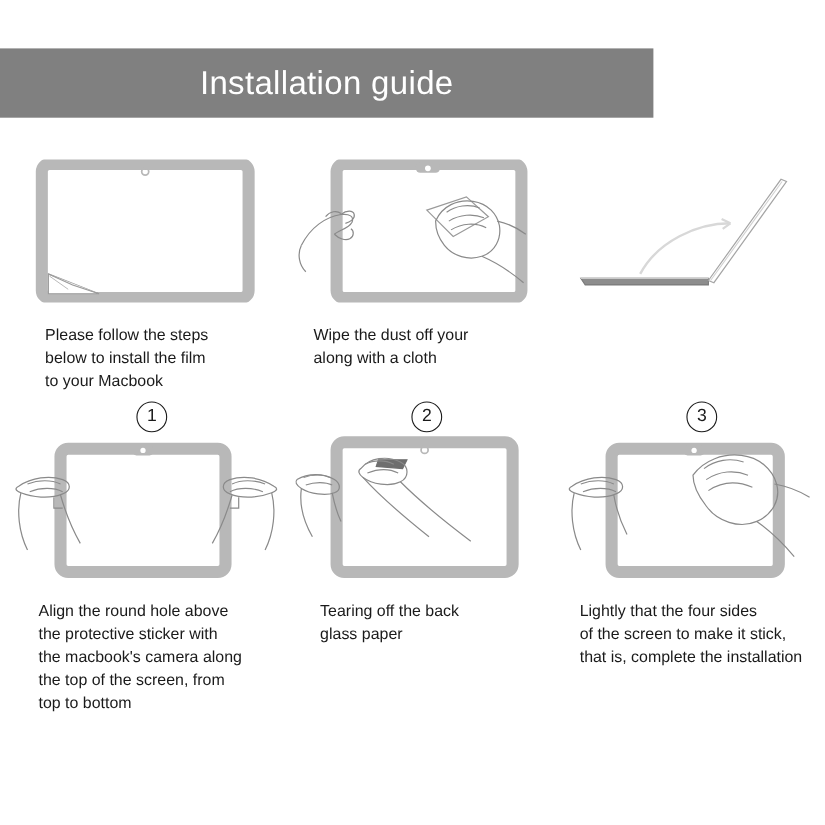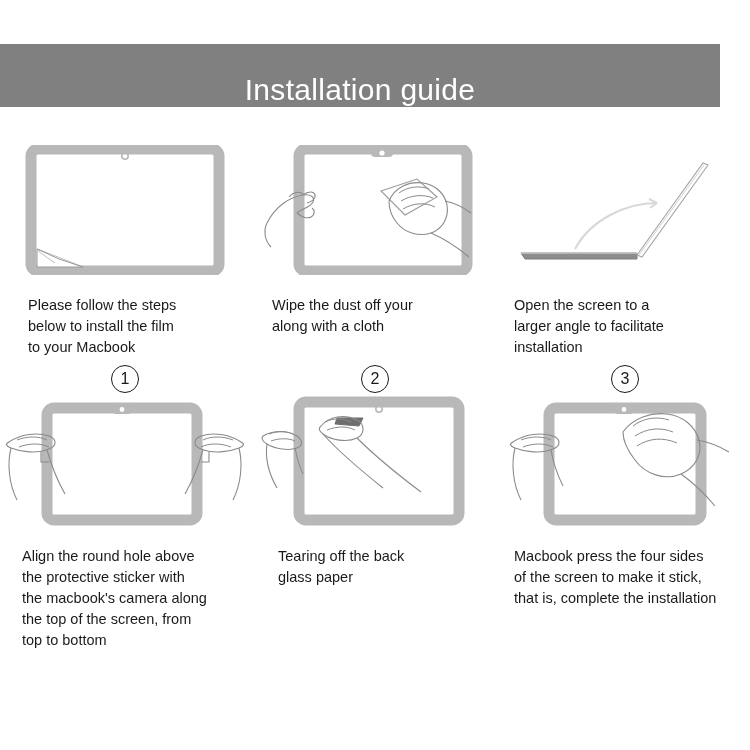--- a/index.html
+++ b/index.html
@@ -14,25 +14,25 @@
     font-family: "Liberation Sans", sans-serif;
     overflow: hidden;
     position: relative;
   }
 
   
   .header-bar {
     position: absolute;
     left: 0;
     top: 44px;
-    width: 720px;
+    width: 594px;
     height: 63px;
     background: #808080;
     display: flex;
-    align-items: flex-end;
+    align-items: center;
     justify-content: center;
   }
   .header-title {
     color: #ffffff;
     font-size: 30px;
     font-weight: 400;
     letter-spacing: 0.3px;
     font-family: "Liberation Sans", sans-serif;
   }
 
@@ -43,20 +43,21 @@
     top: 107px;
     width: 750px;
     display: grid;
     grid-template-columns: 250px 250px 250px;
     grid-template-rows: auto auto;
   }
   .step-cell {
     position: relative;
     box-sizing: border-box;
     padding: 0;
+    margin-left: 13px;
   }
 
   .illus {
     height: 140px;
     position: relative;
     margin-top: 38px;
   }
   .illus svg { display: block; margin: 0 auto; }
 
   .step-caption {
@@ -160,23 +161,20 @@
         <path d="M14 108 L130 108 L130 114 L18 114 Z" fill="#8d8d8d" stroke="#7a7a7a" stroke-width="1"></path>
         <path d="M14 108 L130 108" stroke="#c9c9c9" stroke-width="1.4" fill="none"></path>
 
         <path d="M130 110 L196 18 L201 20 L135 112 Z" fill="#ffffff" stroke="#a5a5a5" stroke-width="1.1"></path>
         <path d="M132 110 L197 20" stroke="#d2d2d2" stroke-width="1" fill="none"></path>
 
         <path d="M68 104 C84 74 120 58 150 58" fill="none" stroke="#d8d8d8" stroke-width="2.2"></path>
         <path d="M150 58 L142 54 M150 58 L143 63" fill="none" stroke="#d8d8d8" stroke-width="2"></path>
       </svg>
     </div>
-    <div class="step-caption">Open the screen to a
-larger angle to facilitate
-installation</div>
     <div class="step-number-wrap">
       <span class="step-number">3</span>
     </div>
   </div>
 
   <div class="step-cell cell-c2 row2">
     <div class="illus">
       <svg width="240" height="130" viewBox="0 0 240 130">
         <rect x="42" y="12" width="150" height="112" rx="7" ry="7" fill="none" stroke="#b8b8b8" stroke-width="11"></rect>
         <rect x="108" y="9" width="18" height="9" rx="3" fill="#b8b8b8"></rect>
@@ -251,19 +249,19 @@
 
         <path d="M116 36 C126 22 144 16 160 18 C176 20 188 30 192 44
                  C196 58 188 72 174 78 C158 85 138 78 128 64 C121 55 116 45 116 36 Z" fill="none" stroke="#8a8a8a" stroke-width="1.1"></path>
         <path d="M126 30 C136 22 150 20 162 24" fill="none" stroke="#8a8a8a" stroke-width="1"></path>
         <path d="M128 40 C140 32 154 31 166 36" fill="none" stroke="#8a8a8a" stroke-width="1"></path>
         <path d="M130 50 C142 42 156 41 170 47" fill="none" stroke="#8a8a8a" stroke-width="1"></path>
         <path d="M190 44 C202 46 212 50 222 56" fill="none" stroke="#8a8a8a" stroke-width="1.1"></path>
         <path d="M174 78 C188 88 198 98 208 110" fill="none" stroke="#8a8a8a" stroke-width="1.1"></path>
       </svg>
     </div>
-    <div class="step-caption">Macbook press the four sides
+    <div class="step-caption">Lightly that the four sides
 of the screen to make it stick,
 that is, complete the installation</div>
 
   </div>
 
 </div>
 
 </body></html>

